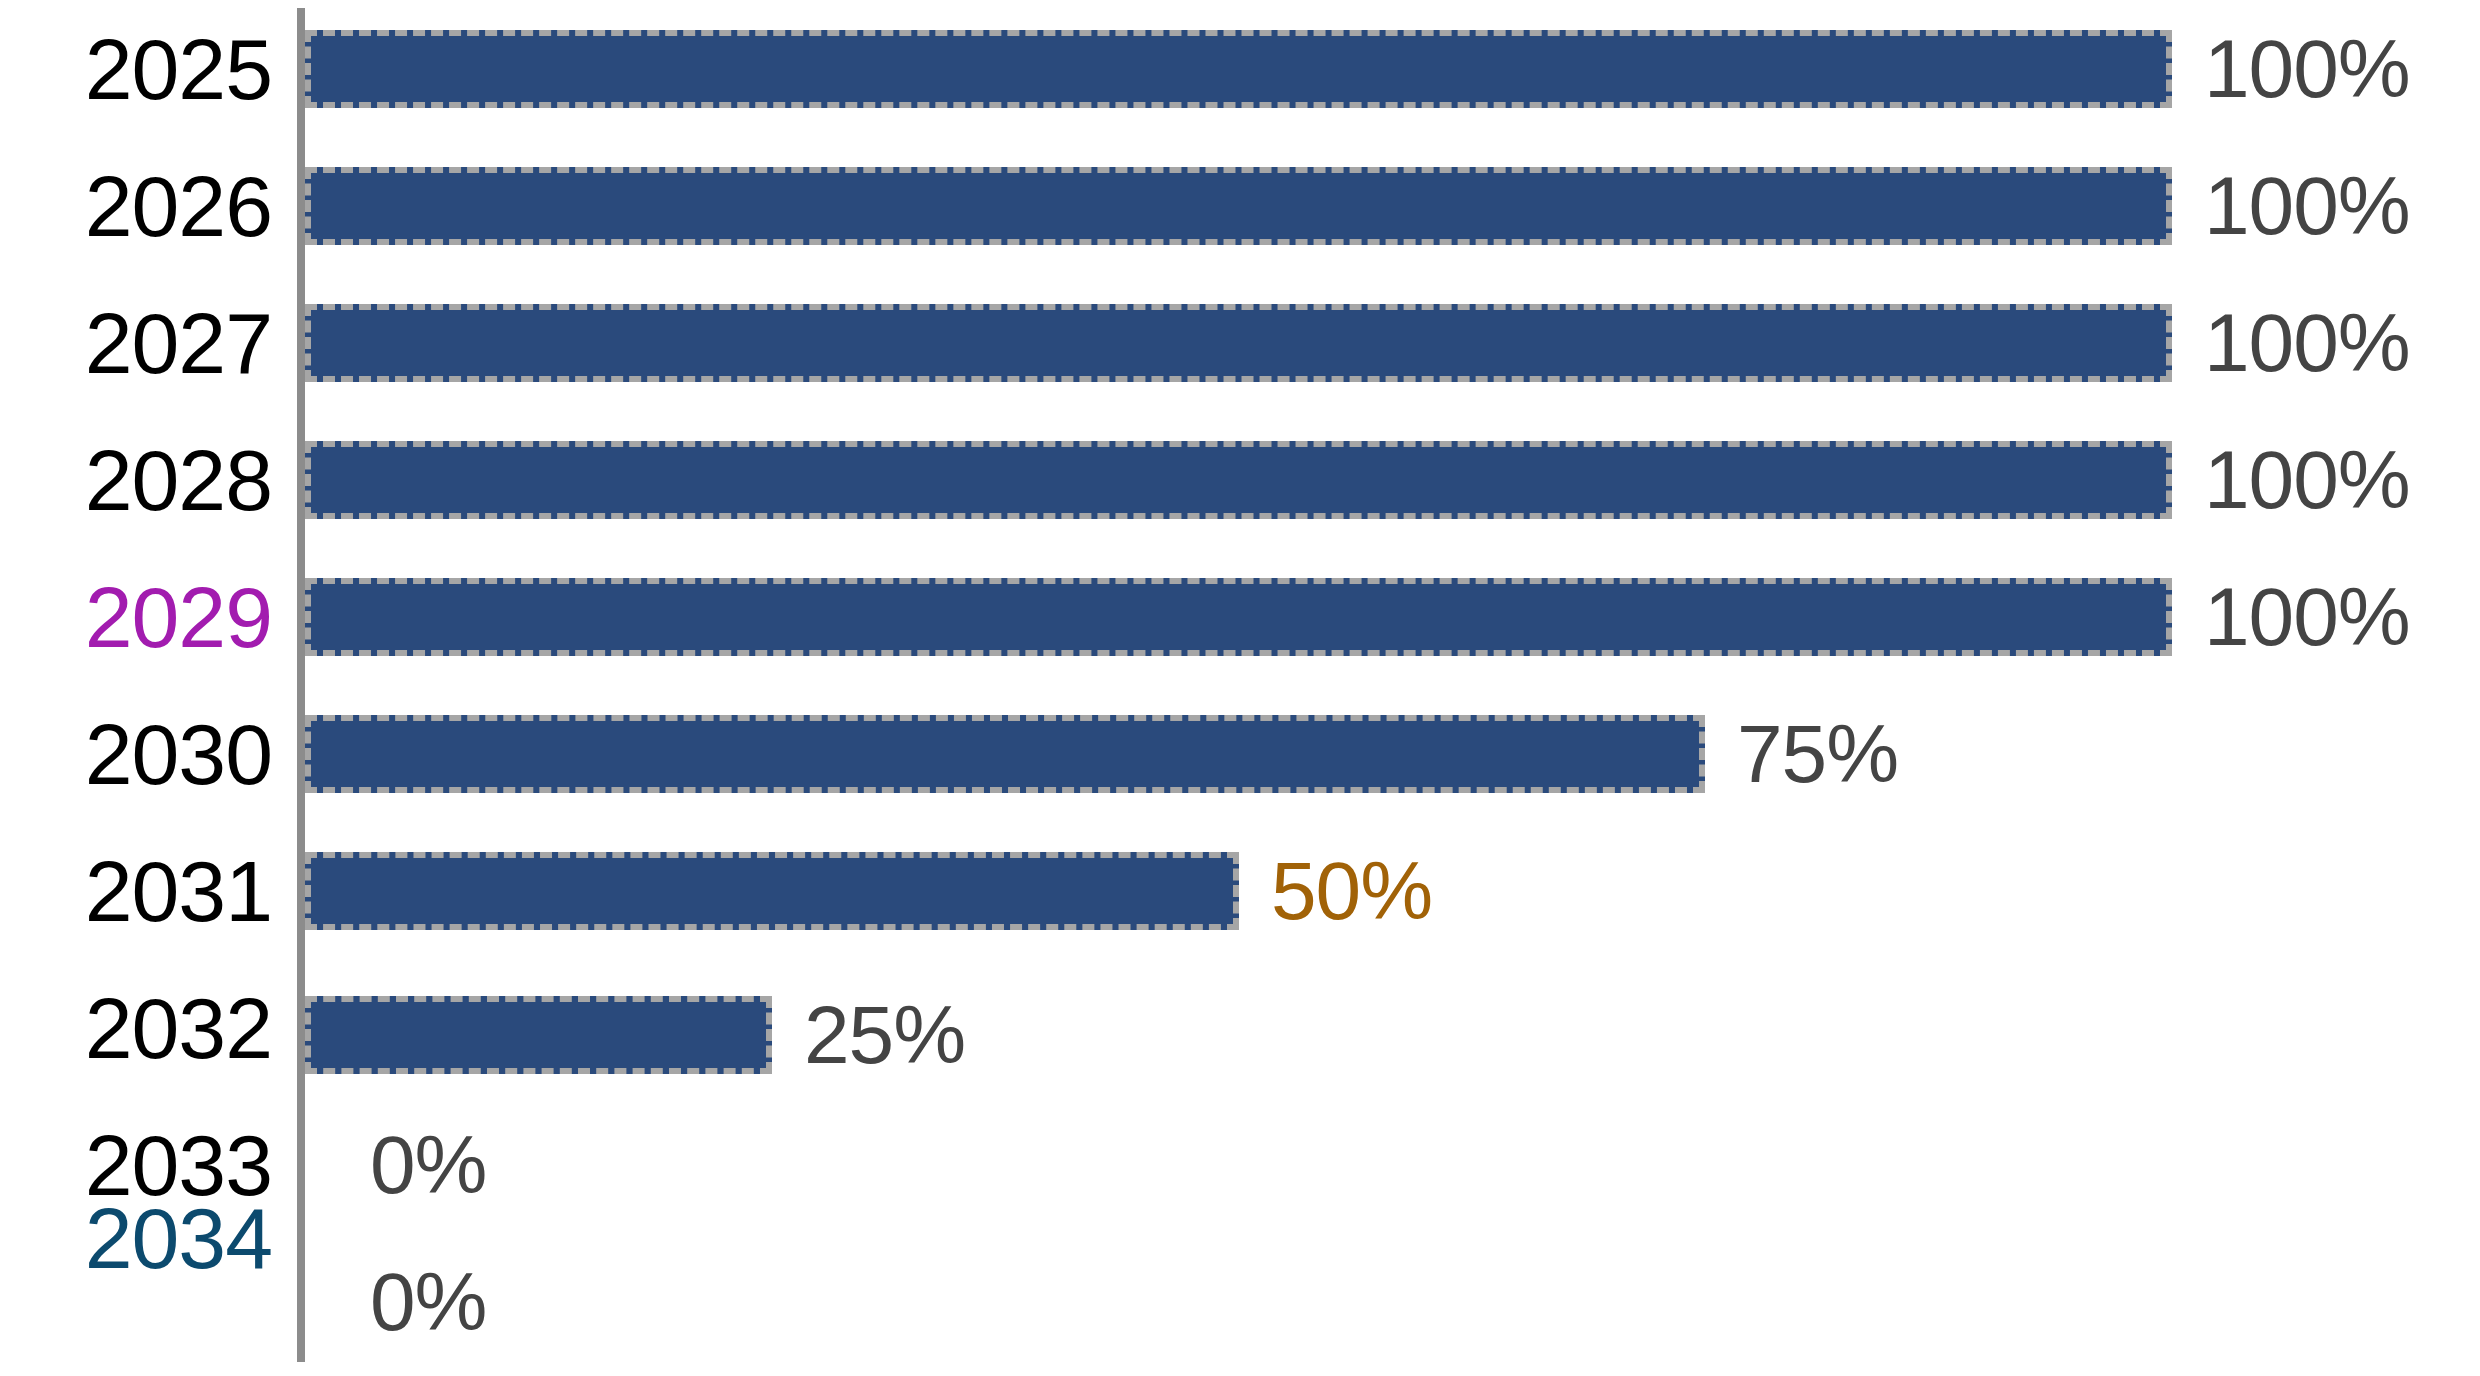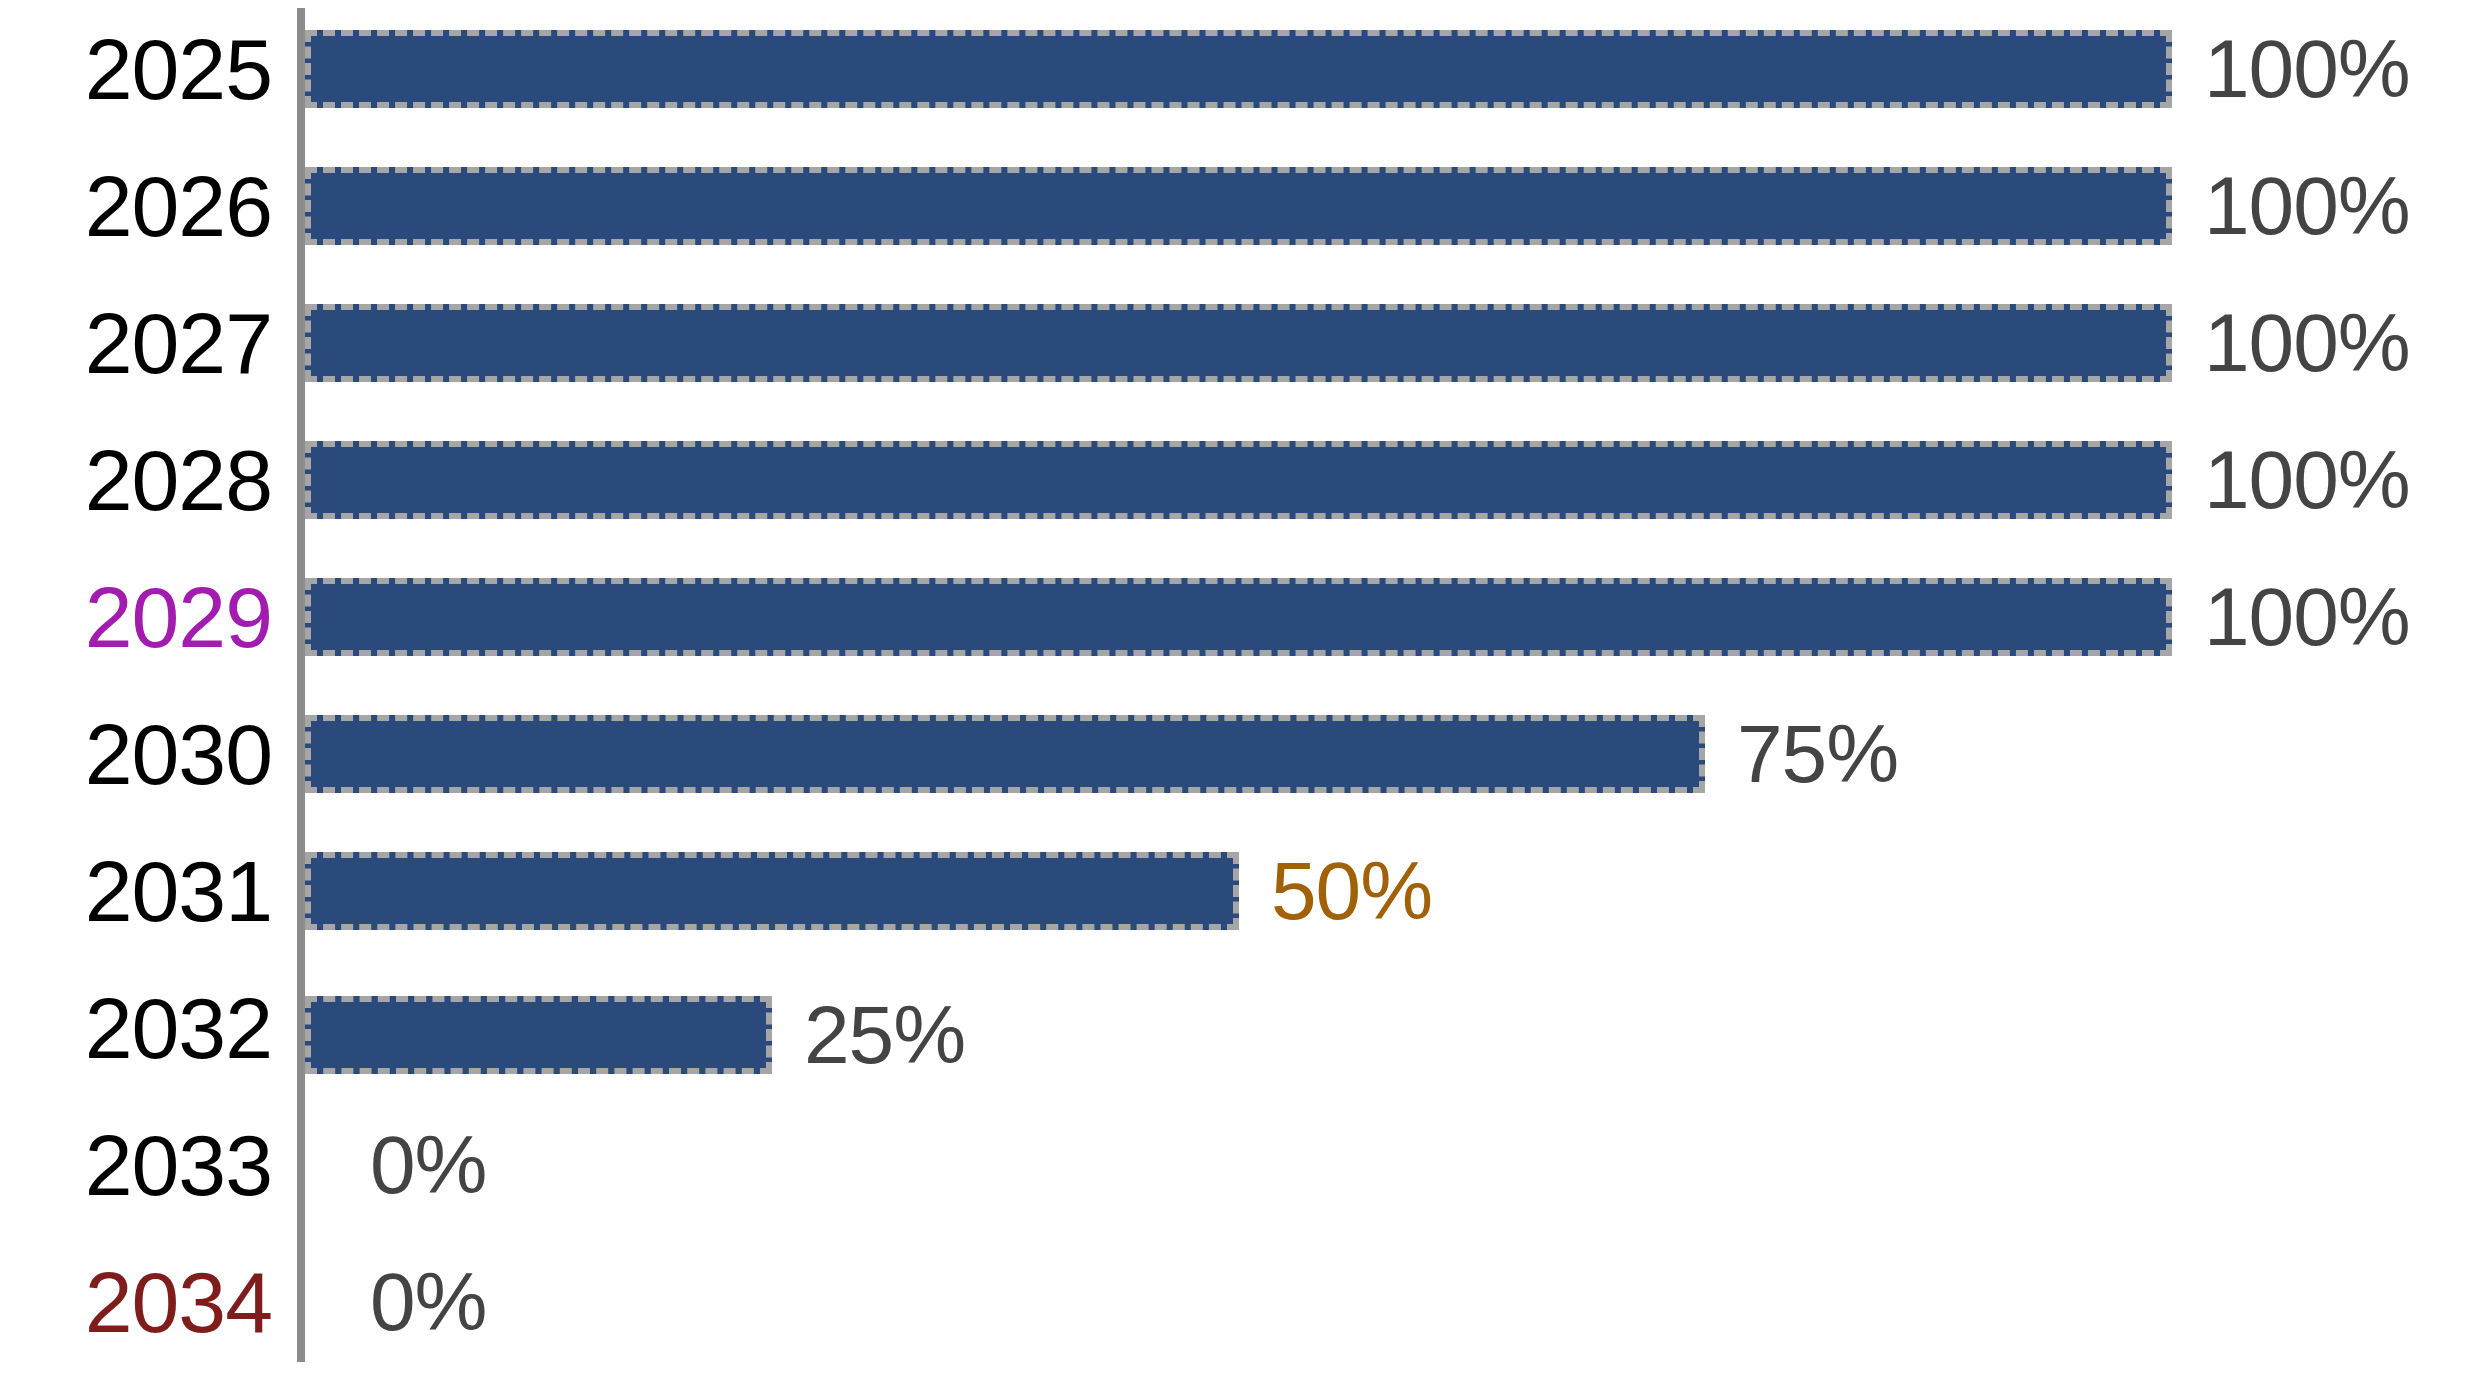--- a/index.html
+++ b/index.html
@@ -96,21 +96,21 @@
   <div class="cat-labels">
       <div class="cat-label" style="top: 69px; color: rgb(0, 0, 0);">2025</div>
       <div class="cat-label" style="top: 206px; color: rgb(0, 0, 0);">2026</div>
       <div class="cat-label" style="top: 343px; color: rgb(0, 0, 0);">2027</div>
       <div class="cat-label" style="top: 480px; color: rgb(0, 0, 0);">2028</div>
       <div class="cat-label" style="top: 617px; color: #a21caf;">2029</div>
       <div class="cat-label" style="top: 754px; color: rgb(0, 0, 0);">2030</div>
       <div class="cat-label" style="top: 891px; color: rgb(0, 0, 0);">2031</div>
       <div class="cat-label" style="top: 1028px; color: rgb(0, 0, 0);">2032</div>
       <div class="cat-label" style="top: 1165px; color: rgb(0, 0, 0); padding-left: 12px;">2033</div>
-      <div class="cat-label" style="top: 1302px; color: #7f1d1d;">2034</div>
+      <div class="cat-label" style="top: 1238px; color: #0c4a6e;">2034</div>
     </div>
 
   <div class="value-axis-line" style="background: rgb(140, 140, 140);"></div>
 
   <div class="plot-area">
       <div class="bar-row" style="top: 69px;">
         <div class="bar" style="width: 1867px; background: rgb(42, 74, 124); border-color: rgb(166, 166, 166);"></div>
         <div class="bar-value-label" style="left: 1899px; color: rgb(68, 68, 68);">100%</div>
       </div>
       <div class="bar-row" style="top: 206px;">

